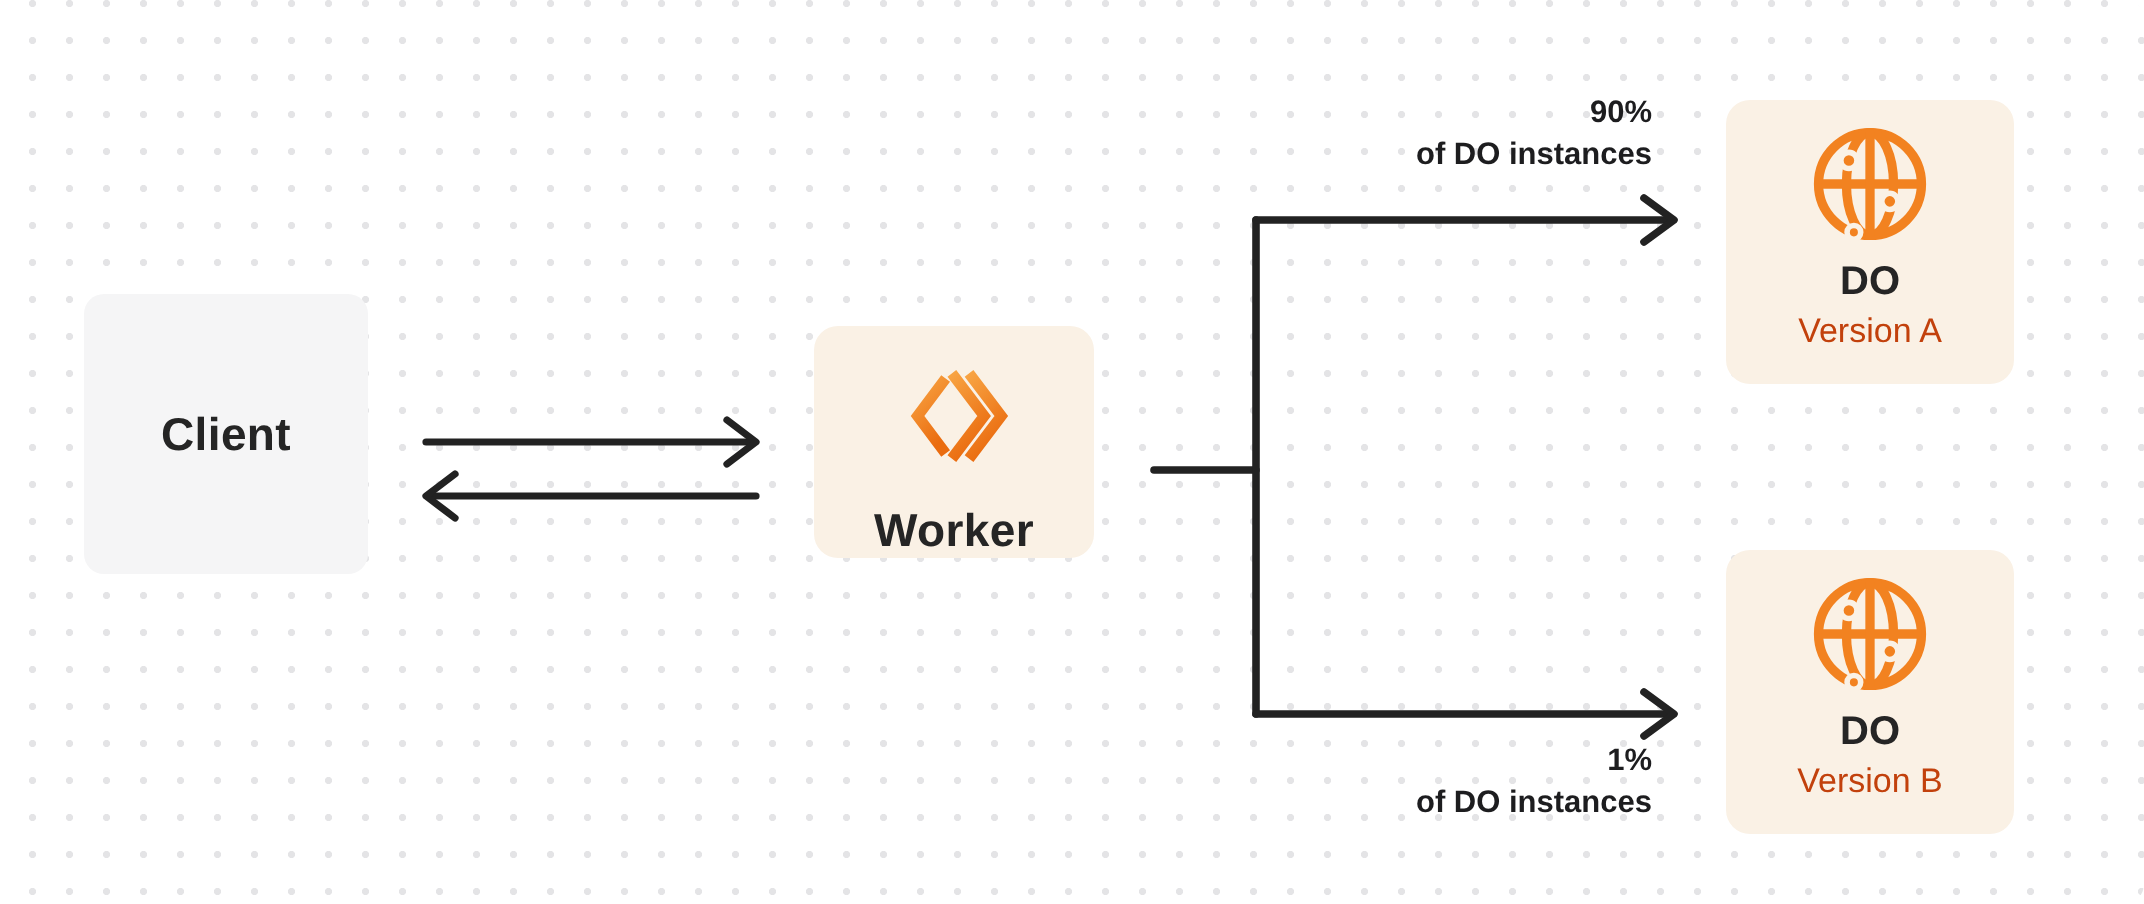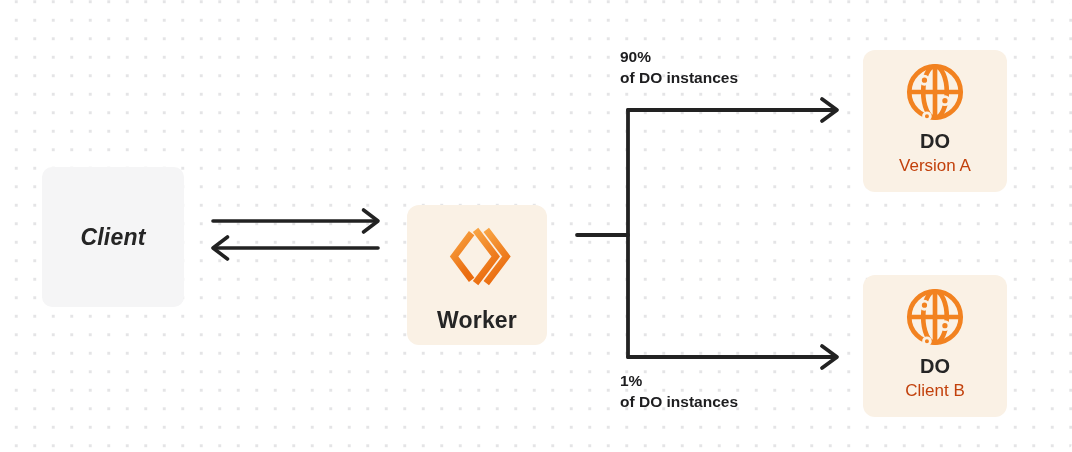--- a/index.html
+++ b/index.html
@@ -27,34 +27,32 @@
   }
   .node {
     position: absolute;
     display: flex;
     flex-direction: column;
     align-items: center;
     justify-content: center;
     box-sizing: border-box;
   }
   .node-client {
-    left: 42px; top: 167px;
+    left: 42px; top: 147px;
     width: 142px; height: 140px;
     background: #f5f5f6;
     border-radius: 10px;
-    font-style: italic;
   }
   .node-worker {
     left: 407px; top: 163px;
-    width: 140px; height: 140px;
+    width: 140px; height: 116px;
     background: #faf1e5;
     border-radius: 12px;
     justify-content: flex-start;
     padding-top: 19px;
-    margin-top: 42px;
   }
   .node-do {
     width: 144px; height: 142px;
     background: #faf1e5;
     border-radius: 12px;
     justify-content: flex-start;
     padding-top: 11px;
   }
   .node-do-a { left: 863px; top: 50px; }
   .node-do-b { left: 863px; top: 275px; }
@@ -74,21 +72,21 @@
   .do-subtitle {
     margin-top: 3px;
     font-size: 17px;
     font-weight: 400;
     color: #c2410c;
   }
   .split-label {
     position: absolute;
     left: 620px;
     width: 206px;
-    text-align: left;
+    text-align: right;
     font-size: 15.5px;
     font-weight: 700;
     color: #1d1d1f;
     line-height: 1.38;
   }
   .split-label-top { top: 46px; }
   .split-label-bottom { top: 370px; }
   .icon-svg { display: block; }
 </style>
 </head>
@@ -180,16 +178,16 @@
         <path d="M8.5 50 L91.5 50"></path>
         <path d="M50 8.5 L50 91.5"></path>
       </g>
       <g fill="#F28220" stroke="#FAF1E5" stroke-width="4.5">
         <circle cx="33" cy="31" r="6.5"></circle>
         <circle cx="66" cy="64" r="6.5"></circle>
         <circle cx="37" cy="89" r="5.5"></circle>
       </g>
     </svg>
     <span class="do-title">DO</span>
-    <span class="do-subtitle">Client B</span>
+    <span class="do-subtitle">Version B</span>
   </div>
 
 </div>
 
 </body></html>

